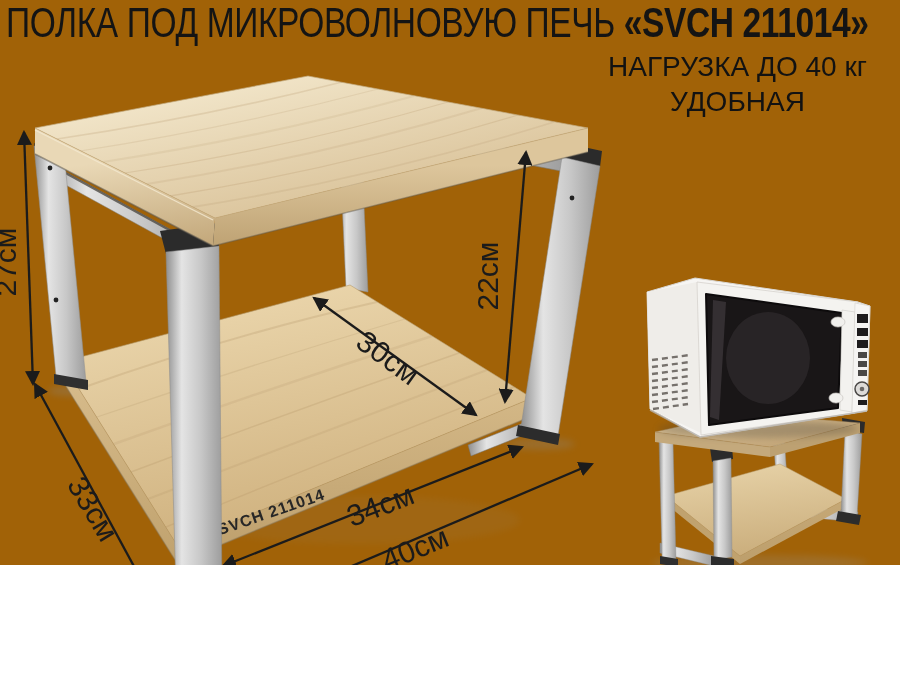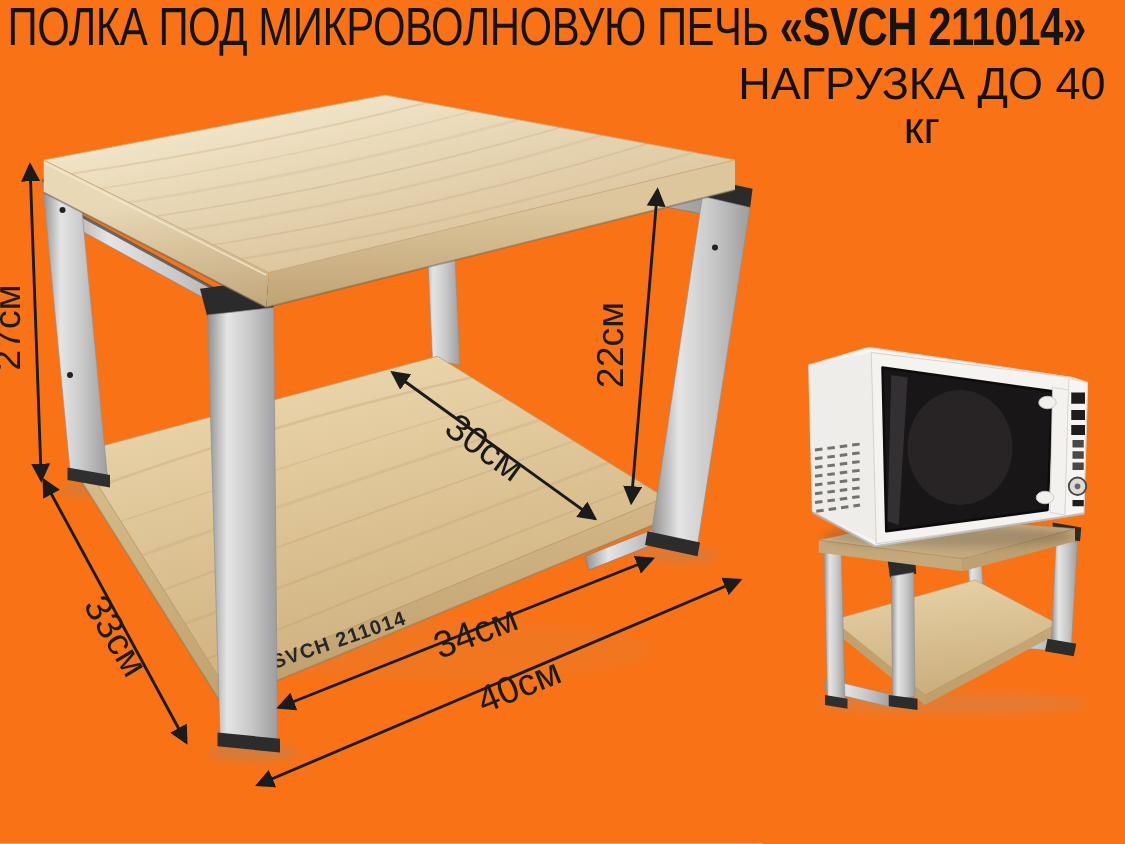--- a/index.html
+++ b/index.html
@@ -1,36 +1,37 @@
 <!DOCTYPE html>
 <html><head>
 <meta charset="utf-8">
 <style>
   html,body{margin:0;padding:0;background:#fff;}
-  .stage{position:relative;width:900px;height:675px;background:#f97316;overflow:hidden;
+  .stage{position:relative;width:900px;height:565px;background:#a16207;overflow:hidden;
          font-family:"Liberation Sans", sans-serif;}
   .title{position:absolute;left:6px;top:-4px;white-space:nowrap;font-size:43px;line-height:52px;
          color:#141414;transform:scaleX(.78);transform-origin:0 50%;letter-spacing:-.5px;}
   .title .model{font-weight:700;}
   .claims{position:absolute;left:575px;top:49px;width:325px;text-align:center;
-          font-size:36px;line-height:35px;color:#121212;}
+          font-size:28px;line-height:35px;color:#121212;}
   svg{position:absolute;left:0;top:0;}
   svg text.dim{font-family:"Liberation Sans", sans-serif;font-size:30px;fill:#1b1b1b;}
   svg text.print{font-family:"Liberation Sans", sans-serif;font-size:16px;font-weight:700;
                  fill:#272727;letter-spacing:1px;}
 </style>
 </head>
 <body>
 
 <div class="stage">
 
   <div class="title"><span>ПОЛКА ПОД МИКРОВОЛНОВУЮ ПЕЧЬ </span><span class="model">«SVCH 211014»</span></div>
 
   <div class="claims">
     <div>НАГРУЗКА ДО 40 кг</div>
+    <div>УДОБНАЯ</div>
   </div>
 
   <svg width="900" height="675" viewBox="0 0 900 675">
     <defs>
       <linearGradient id="gTop" gradientUnits="userSpaceOnUse" x1="300" y1="76" x2="330" y2="225">
         <stop offset="0" stop-color="#f0e3c6"></stop>
           <stop offset="1" stop-color="#d8c096"></stop>
       </linearGradient>
       <linearGradient id="gEdgeL" gradientUnits="userSpaceOnUse" x1="120" y1="160" x2="132" y2="252">
         <stop offset="0" stop-color="#e9d8b6"></stop>

